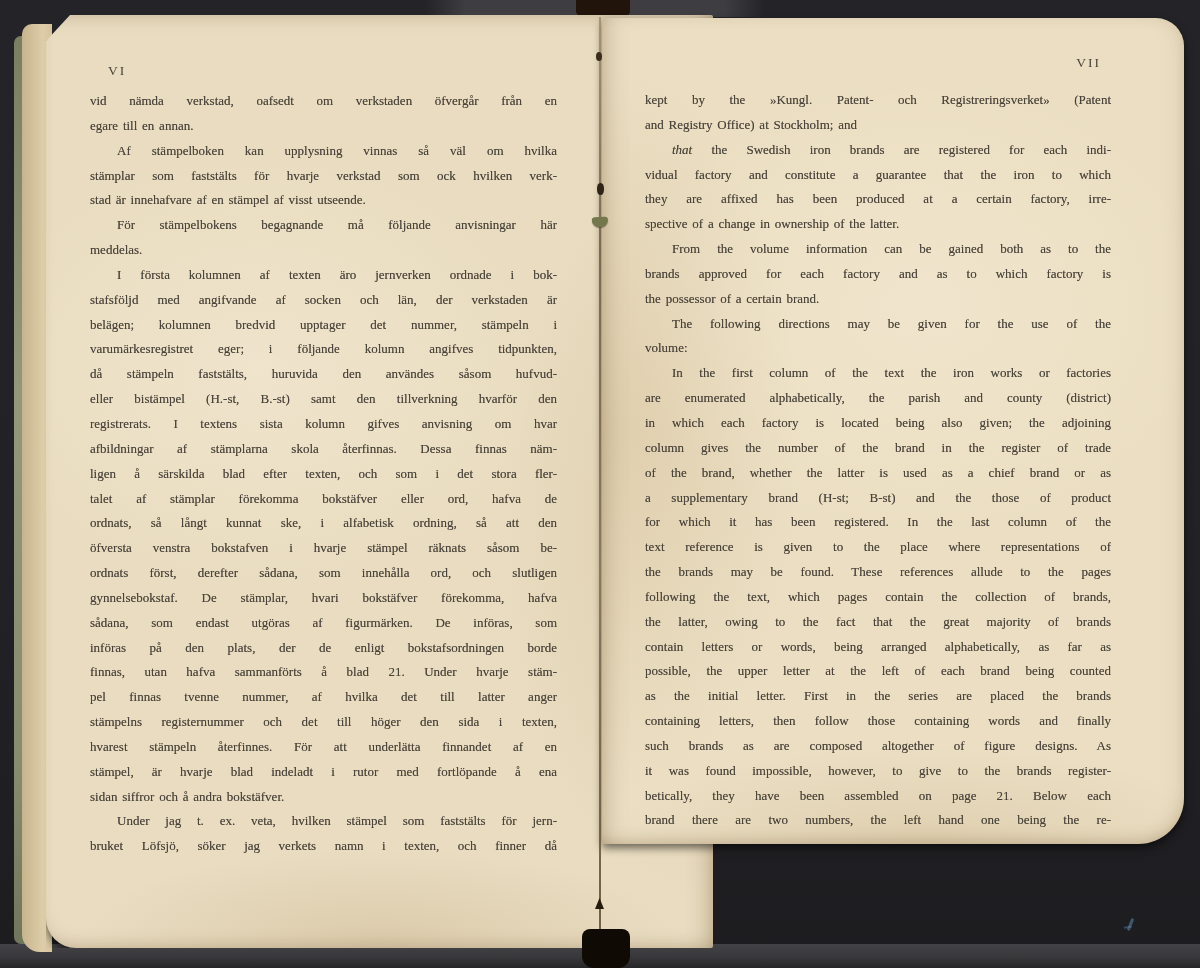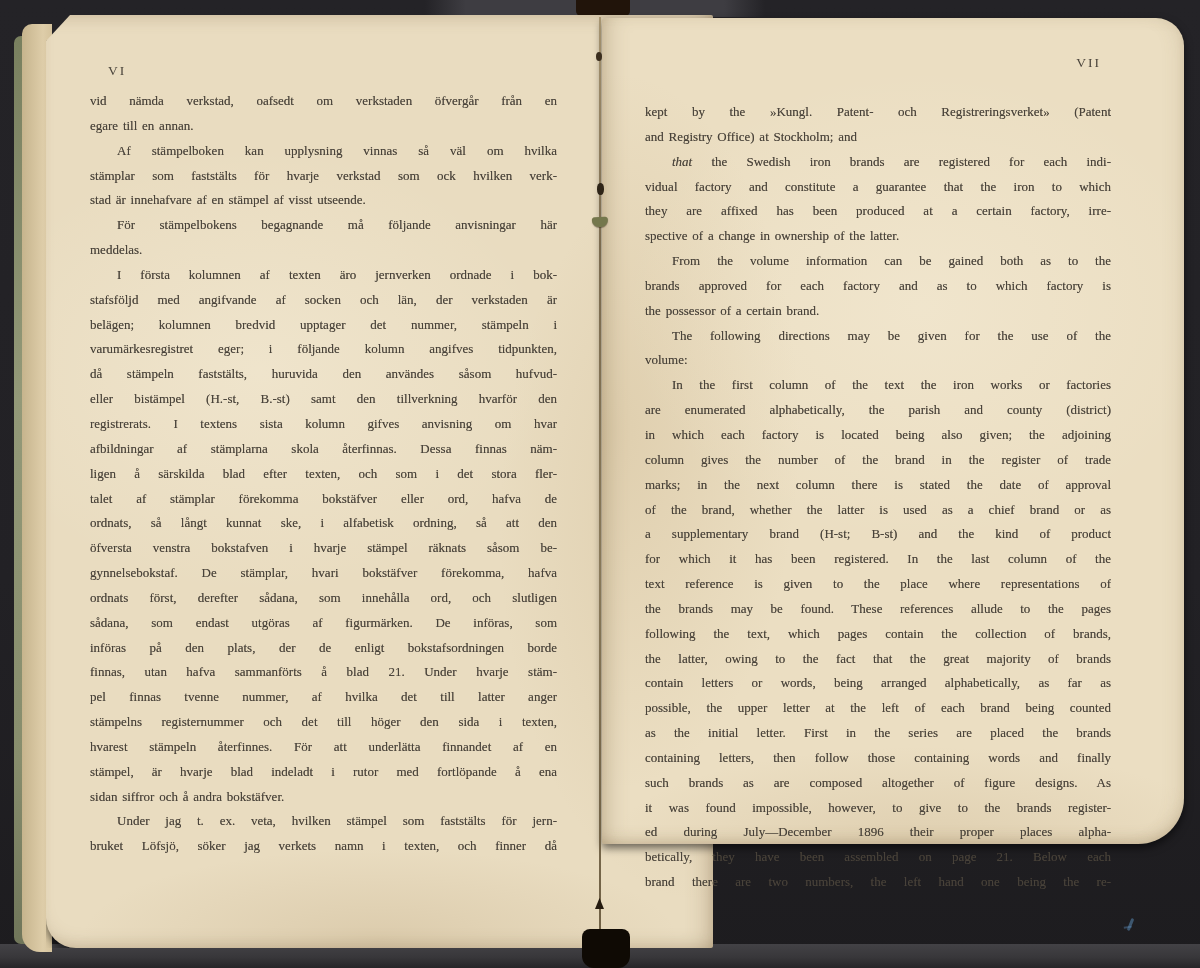--- a/index.html
+++ b/index.html
@@ -65,21 +65,21 @@
   #pencil-mark{position:absolute;left:1129px;top:918px;width:3px;height:13px;
     background:rgba(88,134,176,.55);transform:rotate(22deg);border-radius:2px;}
   #pencil-mark::after{content:"";position:absolute;left:-4px;top:9px;width:8px;height:2px;
     background:rgba(88,134,176,.45);transform:rotate(-30deg);}
   
   .folio{position:absolute;font-size:13.5px;letter-spacing:2px;color:#4b453c;}
   #folio-left{left:62px;top:48px;}
   #folio-right{left:43px;top:37px;width:466px;text-align:right;padding-right:10px;box-sizing:border-box;}
   .textblock{position:absolute;color:#49433b;font-size:13px;word-spacing:1.5px;}
   #left-lines{left:44px;top:74px;width:467px;}
-  #right-lines{left:43px;top:82px;width:466px;font-family:Liberation Serif, serif;}
+  #right-lines{left:43px;top:70px;width:466px;font-family:Liberation Serif, serif;}
   .tl{height:24.85px;line-height:24.85px;text-align:justify;text-align-last:justify;
       overflow:hidden;text-shadow:0 0 .5px rgba(70,60,45,.55);}
   .tl.end{text-align-last:left;}
   .tl.ind{text-indent:27px;}
   .tl i{font-style:italic;}
 </style>
 </head>
 <body>
 
 <div id="stage">
@@ -106,22 +106,22 @@
         <div class="tl">belägen; kolumnen bredvid upptager det nummer, stämpeln i</div>
         <div class="tl">varumärkesregistret eger; i följande kolumn angifves tidpunkten,</div>
         <div class="tl">då stämpeln faststälts, huruvida den användes såsom hufvud-</div>
         <div class="tl">eller bistämpel (H.-st, B.-st) samt den tillverkning hvarför den</div>
         <div class="tl">registrerats. I textens sista kolumn gifves anvisning om hvar</div>
         <div class="tl">afbildningar af stämplarna skola återfinnas. Dessa finnas näm-</div>
         <div class="tl">ligen å särskilda blad efter texten, och som i det stora fler-</div>
         <div class="tl">talet af stämplar förekomma bokstäfver eller ord, hafva de</div>
         <div class="tl">ordnats, så långt kunnat ske, i alfabetisk ordning, så att den</div>
         <div class="tl">öfversta venstra bokstafven i hvarje stämpel räknats såsom be-</div>
+        <div class="tl">ordnats först, derefter sådana, som innehålla ord, och slutligen</div>
         <div class="tl">gynnelsebokstaf. De stämplar, hvari bokstäfver förekomma, hafva</div>
-        <div class="tl">ordnats först, derefter sådana, som innehålla ord, och slutligen</div>
         <div class="tl">sådana, som endast utgöras af figurmärken. De införas, som</div>
         <div class="tl">införas på den plats, der de enligt bokstafsordningen borde</div>
         <div class="tl">finnas, utan hafva sammanförts å blad 21. Under hvarje stäm-</div>
         <div class="tl">pel finnas tvenne nummer, af hvilka det till latter anger</div>
         <div class="tl">stämpelns registernummer och det till höger den sida i texten,</div>
         <div class="tl">hvarest stämpeln återfinnes. För att underlätta finnandet af en</div>
         <div class="tl">stämpel, är hvarje blad indeladt i rutor med fortlöpande å ena</div>
         <div class="tl end">sidan siffror och å andra bokstäfver.</div>
         <div class="tl ind">Under jag t. ex. veta, hvilken stämpel som faststälts för jern-</div>
         <div class="tl">bruket Löfsjö, söker jag verkets namn i texten, och finner då</div>
@@ -139,35 +139,33 @@
         <div class="tl end">spective of a change in ownership of the latter.</div>
         <div class="tl ind">From the volume information can be gained both as to the</div>
         <div class="tl">brands approved for each factory and as to which factory is</div>
         <div class="tl end">the possessor of a certain brand.</div>
         <div class="tl ind">The following directions may be given for the use of the</div>
         <div class="tl end">volume:</div>
         <div class="tl ind">In the first column of the text the iron works or factories</div>
         <div class="tl">are enumerated alphabetically, the parish and county (district)</div>
         <div class="tl">in which each factory is located being also given; the adjoining</div>
         <div class="tl">column gives the number of the brand in the register of trade</div>
-        <div class="tl">marks; in the next column there is stated the date of approval</div>
         <div class="tl">of the brand, whether the latter is used as a chief brand or as</div>
-        <div class="tl">a supplementary brand (H-st; B-st) and the kind of product</div>
+        <div class="tl">a supplementary brand (H-st; B-st) and the those of product</div>
         <div class="tl">for which it has been registered. In the last column of the</div>
         <div class="tl">text reference is given to the place where representations of</div>
         <div class="tl">the brands may be found. These references allude to the pages</div>
         <div class="tl">following the text, which pages contain the collection of brands,</div>
         <div class="tl">the latter, owing to the fact that the great majority of brands</div>
         <div class="tl">contain letters or words, being arranged alphabetically, as far as</div>
         <div class="tl">possible, the upper letter at the left of each brand being counted</div>
         <div class="tl">as the initial letter. First in the series are placed the brands</div>
         <div class="tl">containing letters, then follow those containing words and finally</div>
         <div class="tl">such brands as are composed altogether of figure designs. As</div>
         <div class="tl">it was found impossible, however, to give to the brands register-</div>
-        <div class="tl">ed during July—December 1896 their proper places alpha-</div>
         <div class="tl">betically, they have been assembled on page 21. Below each</div>
         <div class="tl">brand there are two numbers, the left hand one being the re-</div>
       </div>
   </div>
 
   <div id="binding-seam"></div>
   <div id="stitch-top" class="stitch"></div>
   <div id="stitch-mid" class="stitch"></div>
   <div id="stitch-thread" class="stitch"></div>
   <div id="stitch-bottom" class="stitch"></div>

